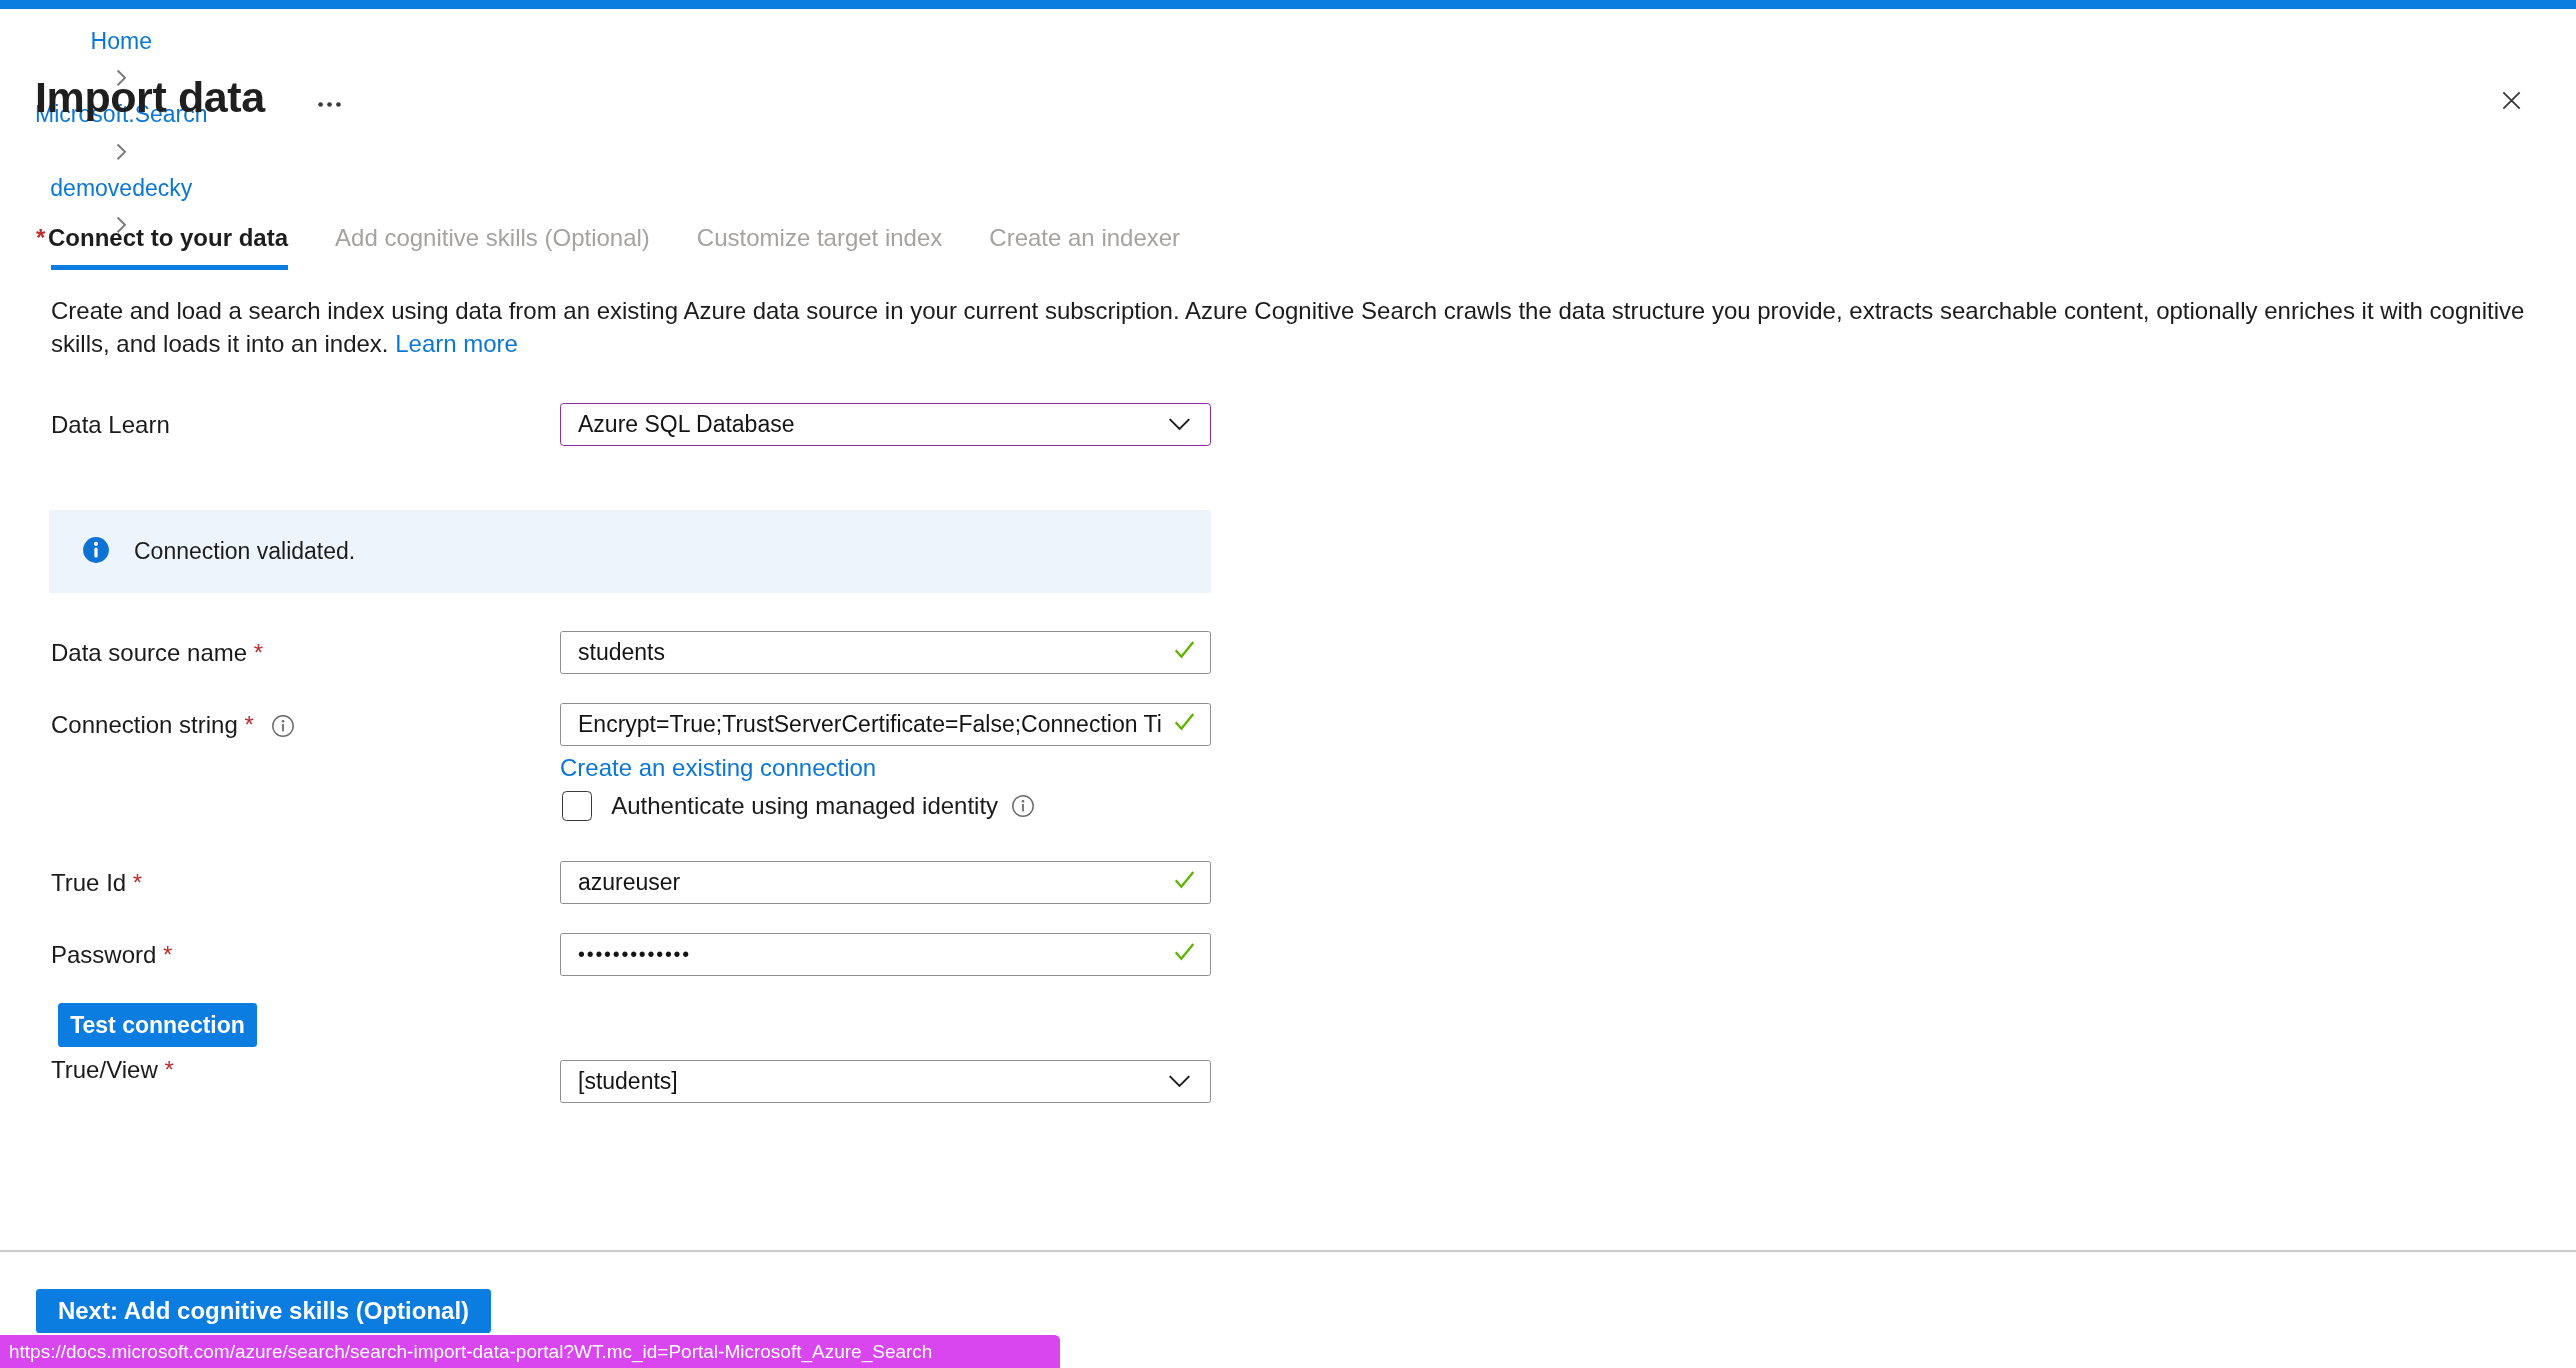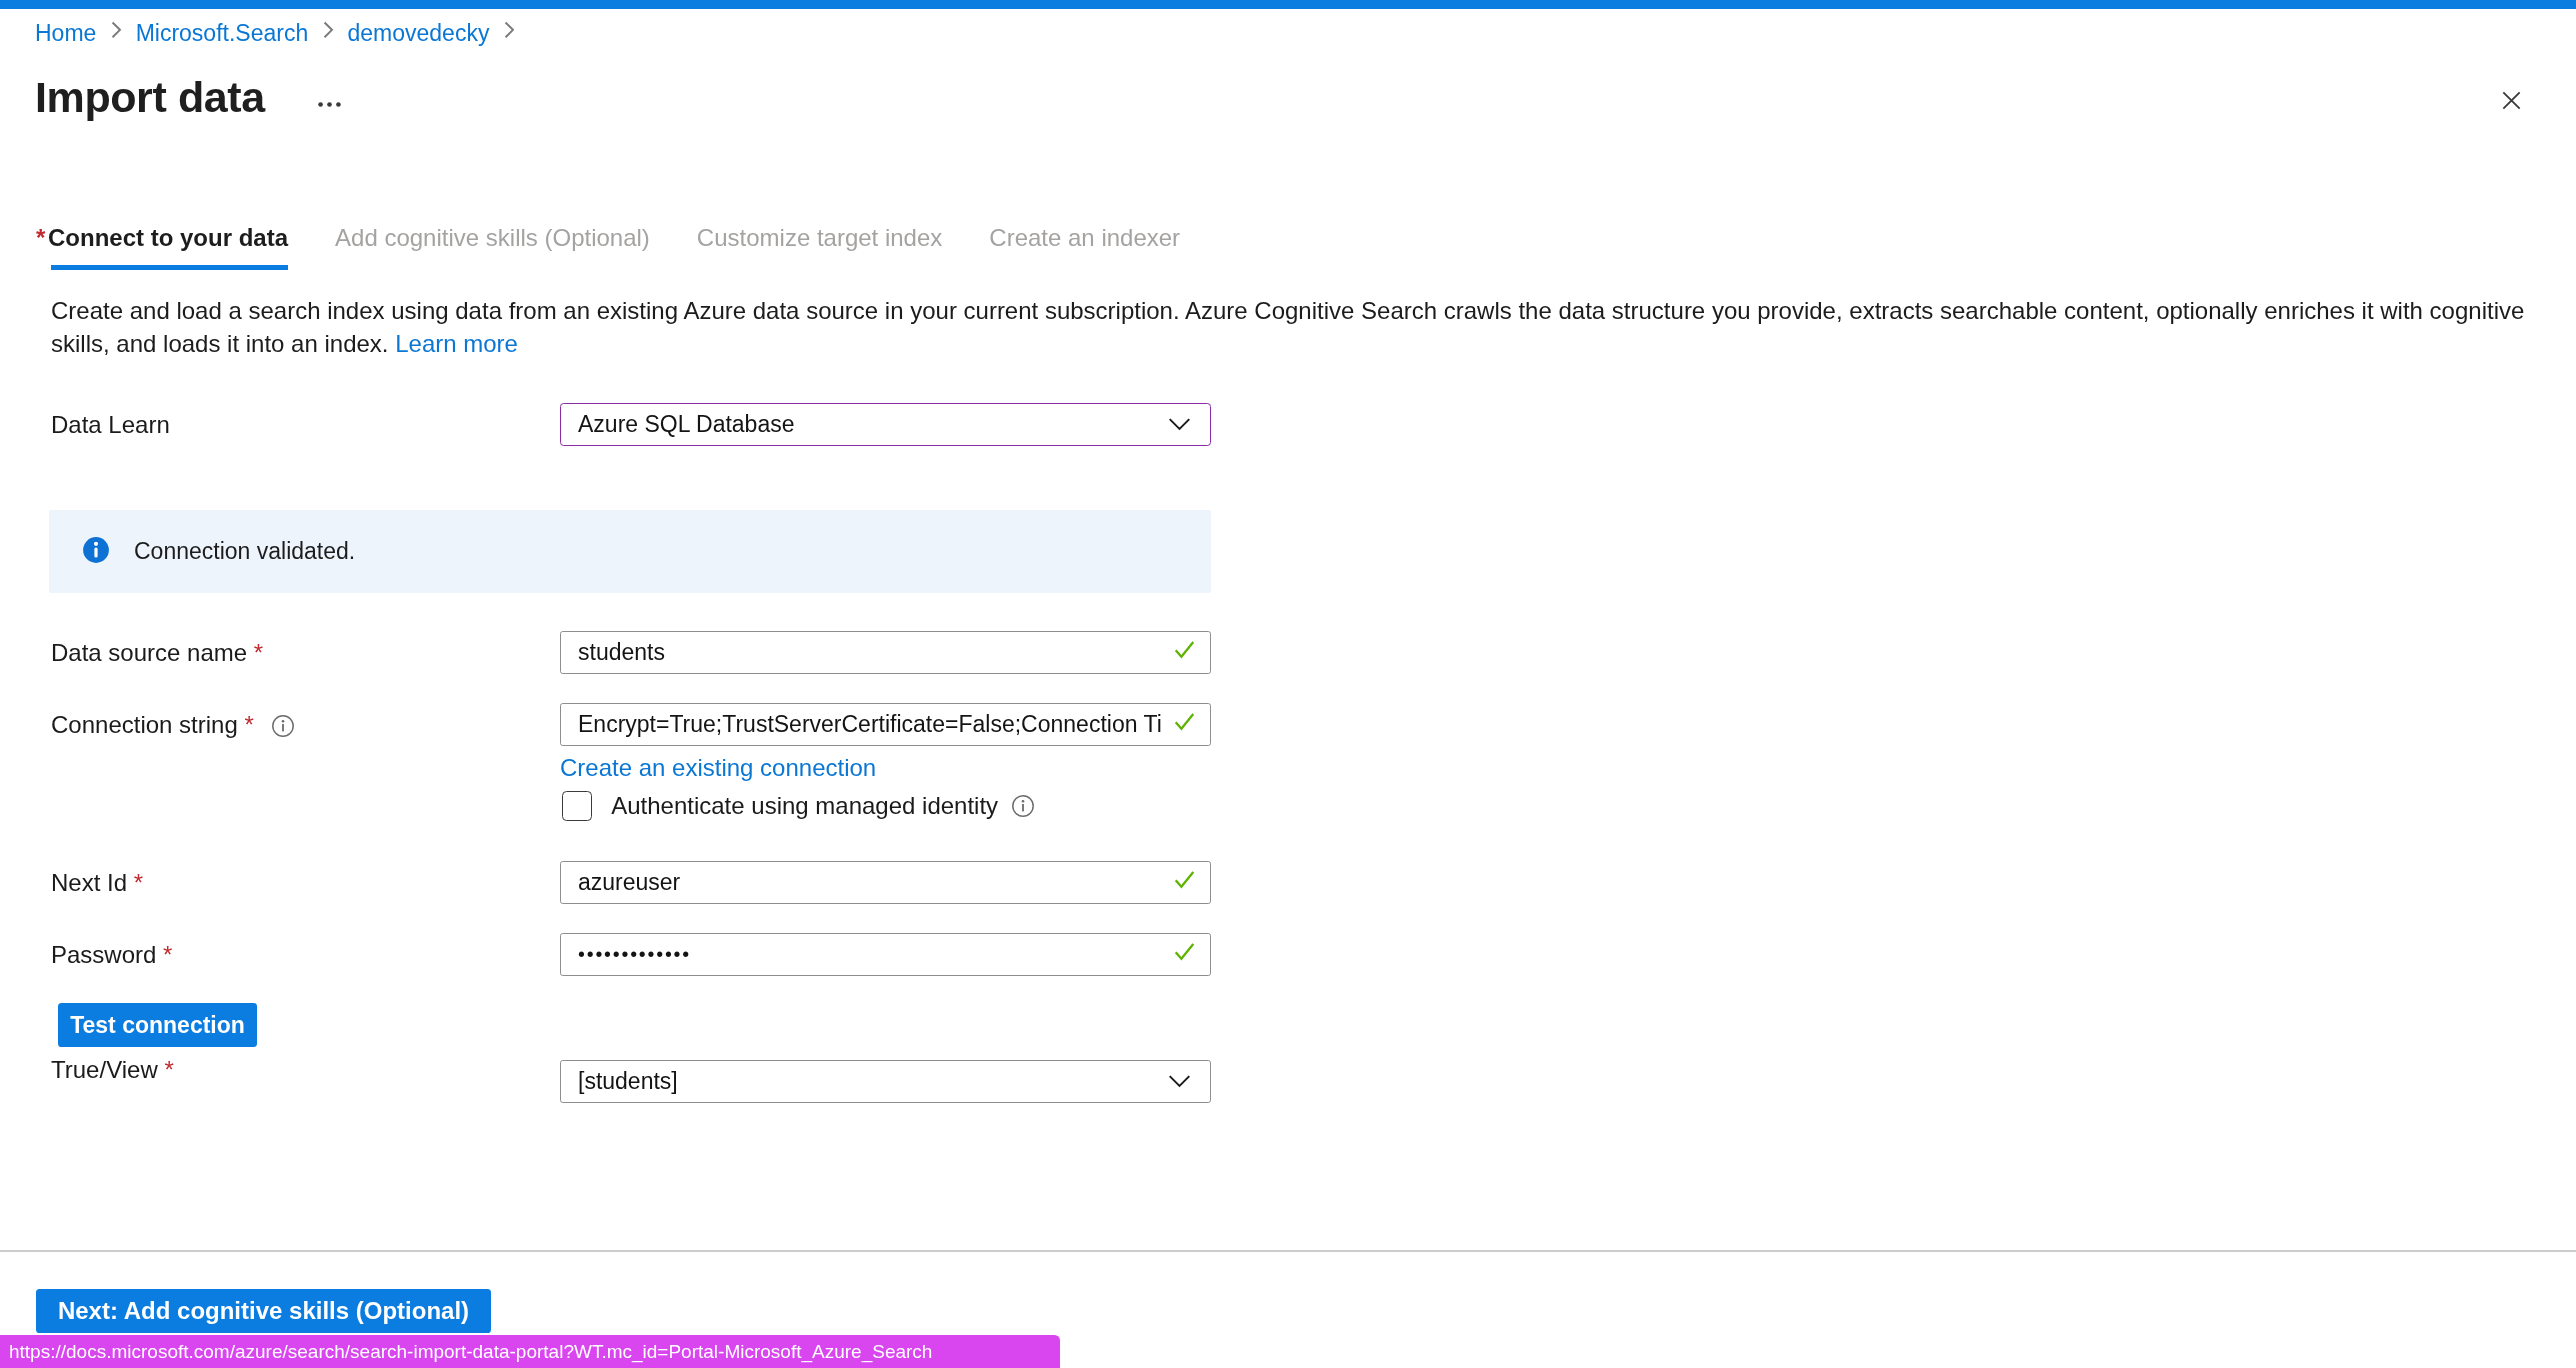--- a/index.html
+++ b/index.html
@@ -2,21 +2,21 @@
 <html style="font-size:14.3px"><head>
 <meta charset="utf-8">
 <style>
   * { margin:0; padding:0; box-sizing:border-box; }
   html,body { width:2576px; height:1369px; background:#ffffff; overflow:hidden;
               font-family:"Liberation Sans", sans-serif; color:#1b1b1b; }
   .page { position:relative; width:2576px; height:1369px; }
 
   .topbar { position:absolute; top:0; left:0; width:2576px; height:9px; background:#0b7ce0; }
 
-  .breadcrumb { position:absolute; top:20px; left:35px; display:flex; align-items:flex-start; gap:13.4px; font-size:23px; }
+  .breadcrumb { position:absolute; top:28px; left:35px; display:flex; align-items:center; gap:13.4px; font-size:23px;flex-direction:column; }
   .crumb { color:#0b77d4; cursor:pointer; text-decoration:none; }
   .crumb-sep { display:flex; align-items:center; }
 
   .page-title { position:absolute; top:73px; left:35px; font-size:43px; font-weight:700; color:#1f1f1f; letter-spacing:-0.4px; }
   .more-dots { position:absolute; top:92px; left:313px; cursor:pointer; padding:3.6px; }
   .close-btn { position:absolute; top:84px; left:2495px; width:32px; height:32px; cursor:pointer;
                display:flex; align-items:center; justify-content:center; background:none; border:none; }
 
   .tabs { position:absolute; top:224px; left:36px; display:flex; gap:47px; font-size:24px; }
   .tab { position:relative; padding-bottom:18px; color:#a5a3a1; cursor:pointer; white-space:nowrap; }
@@ -190,21 +190,21 @@
     <span class="info-ic">
       <svg width="24" height="24" viewBox="0 0 20 20">
           <circle cx="10" cy="10" r="8.5" stroke="#6b6b6b" stroke-width="1.2" fill="none"></circle>
           <circle cx="10" cy="6" r="1.1" fill="#6b6b6b"></circle>
           <rect x="9.25" y="8.3" width="1.5" height="6.2" fill="#6b6b6b"></rect>
         </svg>
     </span>
   </div>
 
   <div class="row-label" style="top:861px;">
-    <span>Next Id</span> <span class="req">*</span>
+    <span>True Id</span> <span class="req">*</span>
   </div>
   <div class="control" style="top:861px;">
     <div class="input">
       <span class="value">azureuser</span>
       <span class="check-ic">
         <svg width="27" height="27" viewBox="0 0 20 20">
             <path d="M3.5 10.5l4.2 4.8L16.5 4.5" stroke="#5db300" stroke-width="1.7" fill="none"></path>
           </svg>
       </span>
     </div>

